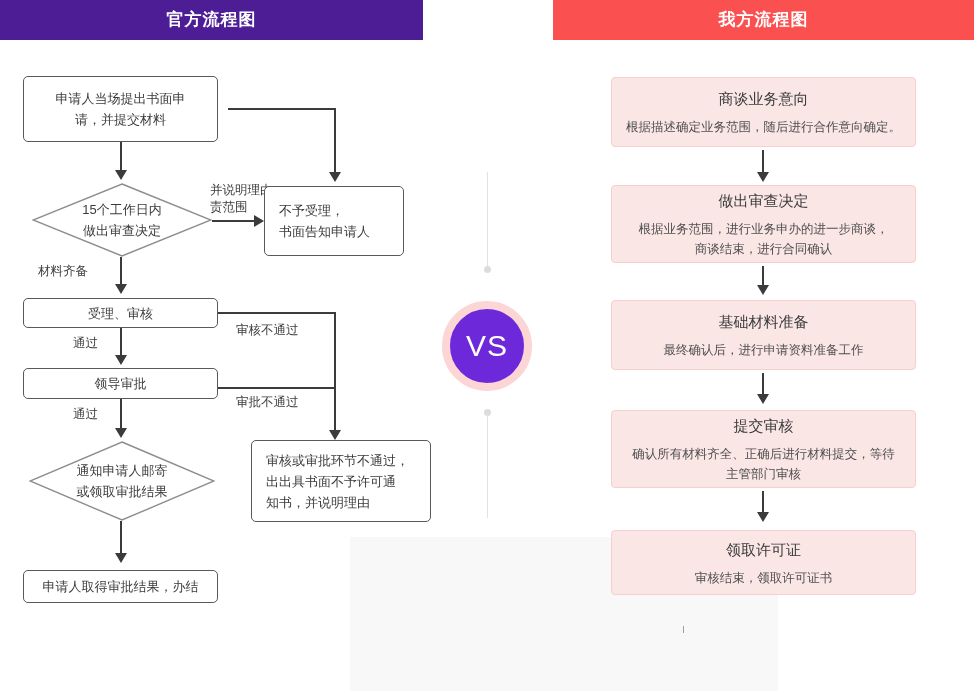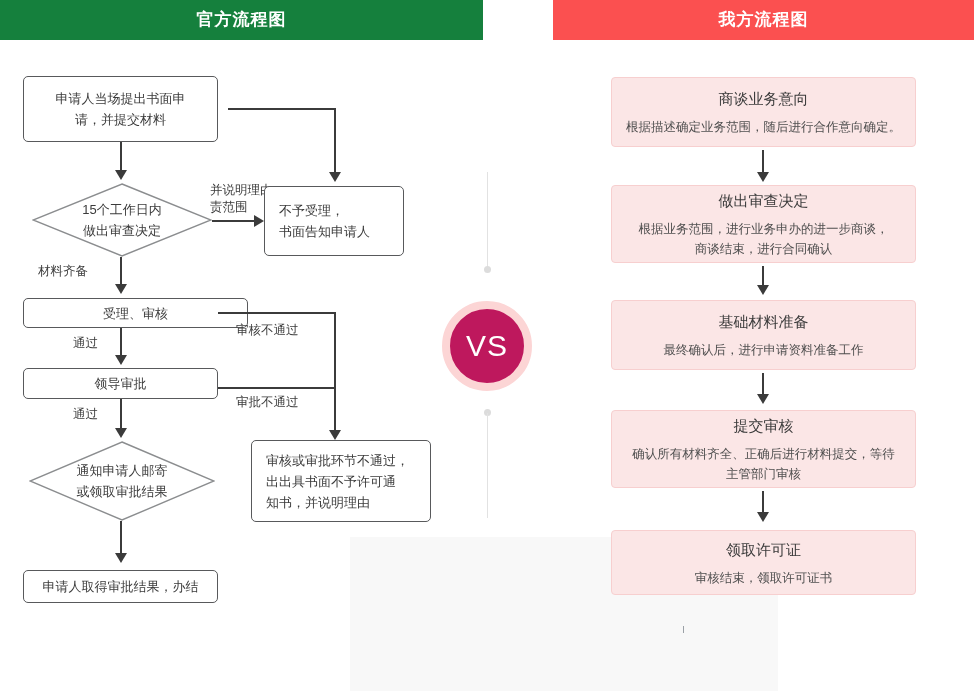--- a/index.html
+++ b/index.html
@@ -21,21 +21,21 @@
     position: absolute;
     top: 0;
     height: 40px;
     line-height: 40px;
     text-align: center;
     color: #ffffff;
     font-size: 17px;
     font-weight: bold;
     letter-spacing: 1px;
   }
-  .hdr-left  { left: 0;    width: 483px; background: #15803d; }
+  .hdr-left  { left: 0;    width: 423px; background: #4c1d95; }
   .hdr-right { left: 553px; width: 421px; background: #fb5050; }
 
   
   .grey-panel {
     position: absolute;
     left: 350px;
     top: 537px;
     width: 428px;
     height: 154px;
     background: #f8f8f8;
@@ -125,21 +125,21 @@
     background: #dcdcdc;
     left: 484px;
   }
   .vs-circle {
     position: absolute;
     left: 442px;
     top: 301px;
     width: 90px;
     height: 90px;
     border-radius: 50%;
-    background: #be185d;
+    background: #6d28d9;
     border: 8px solid #fcd5d5;
     box-sizing: border-box;
     display: flex;
     align-items: center;
     justify-content: center;
     color: #ffffff;
     font-size: 30px;
     letter-spacing: 1px;
   }
 
@@ -225,21 +225,21 @@
 
   <div class="node leftal" style="left:264px; top:186px; width:140px; height:70px;">
     <span>不予受理，
 书面告知申请人</span>
   </div>
 
   <div class="ln v" style="left:120px; top:257px; height:29px;"></div>
   <div class="arrow-d" style="left:115px; top:284px;"></div>
   <div class="edge-label" style="left:38px; top:263px;">材料齐备</div>
 
-  <div class="node center" style="left:23px; top:298px; width:225px; height:30px;font-family:Liberation Serif, serif;">
+  <div class="node center" style="left:23px; top:298px; width:195px; height:30px;font-family:Liberation Serif, serif;">
     <span>受理、审核</span>
   </div>
 
   <div class="ln v" style="left:120px; top:328px; height:29px;"></div>
   <div class="arrow-d" style="left:115px; top:355px;"></div>
   <div class="edge-label" style="left:73px; top:335px;">通过</div>
 
   <div class="ln h" style="left:218px; top:312px; width:118px;"></div>
   <div class="edge-label" style="left:236px; top:322px;">审核不通过</div>
 

